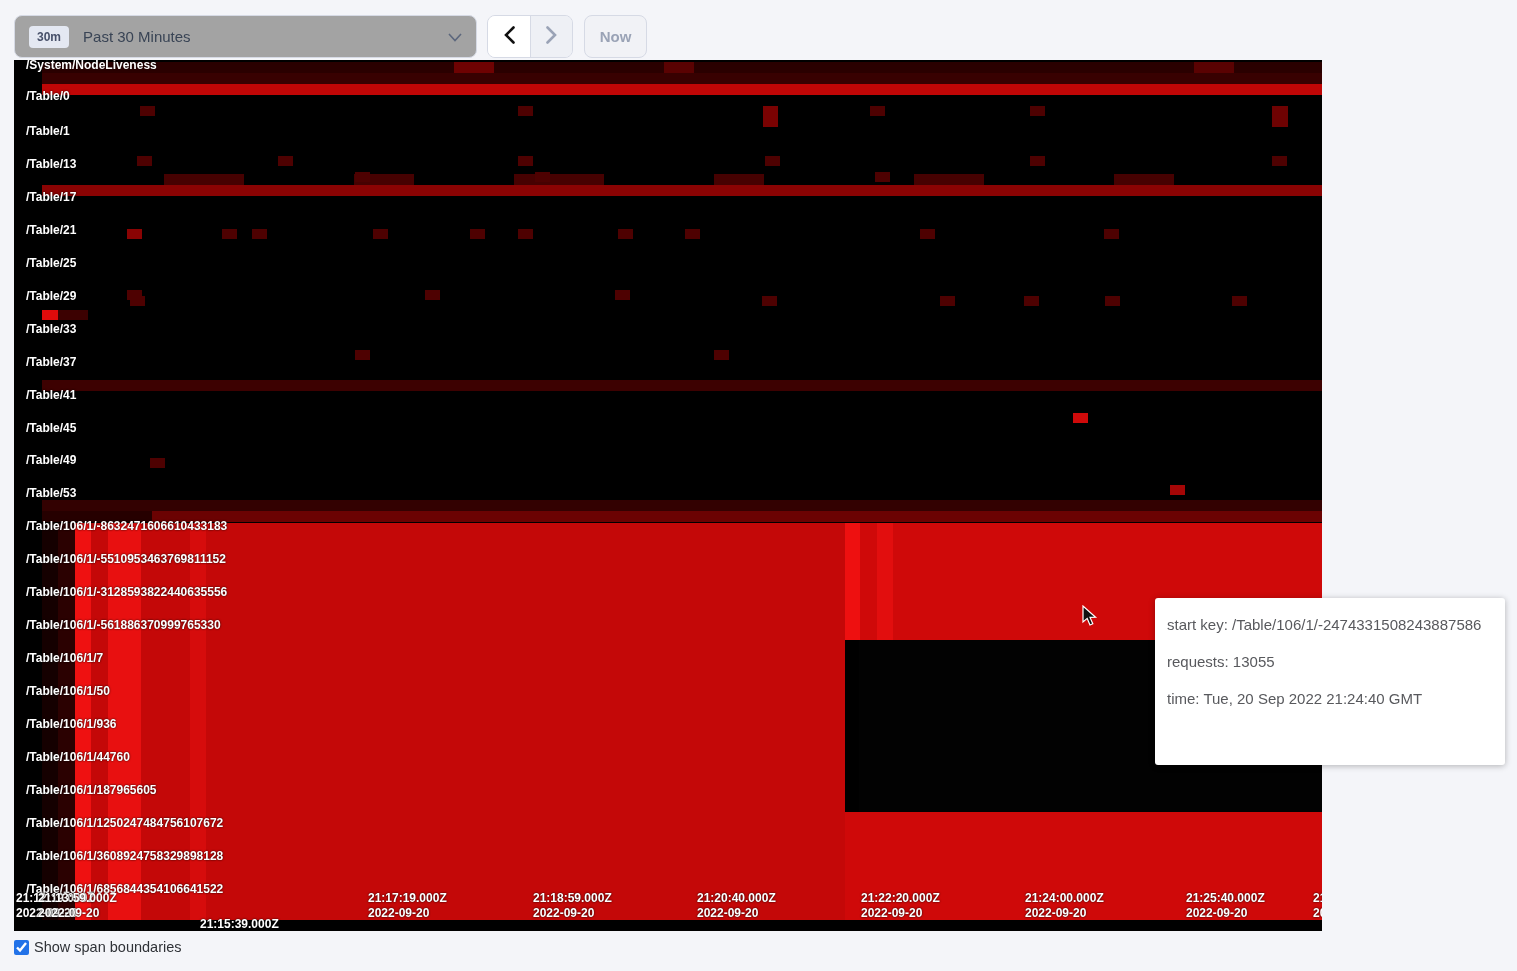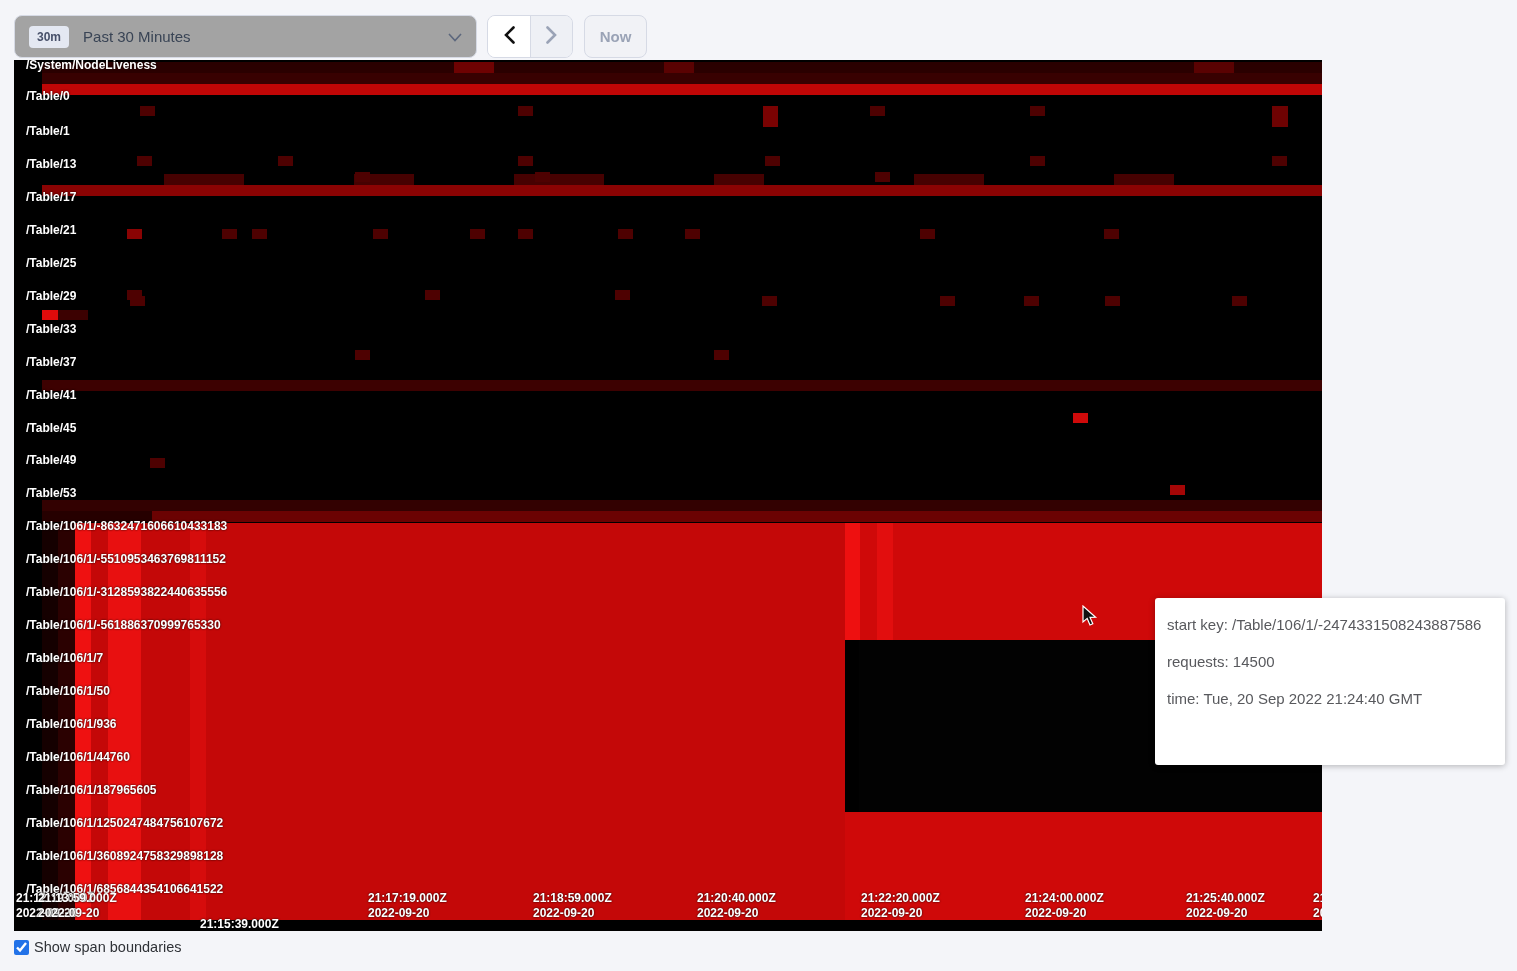--- a/index.html
+++ b/index.html
@@ -257,21 +257,21 @@
       <div>2022-09-20</div>
     </div>
     <div class="tick" style="left: 1299px; top: 831px;">
       <div>21:27:20.000Z</div>
       <div>2022-09-20</div>
     </div>
   </div>
 
 <div class="tooltip">
   <div>start key: /Table/106/1/-2474331508243887586</div>
-  <div>requests: 14500</div>
+  <div>requests: 13055</div>
   <div>time: Tue, 20 Sep 2022 21:24:40 GMT</div>
 </div>
 
 <div class="cursor">
   <svg width="18" height="22" viewBox="0 0 18 22">
     <path d="M1 1 L1 17 L5.2 13.4 L8 20 L10.8 18.8 L8 12.4 L13.6 12.2 Z" fill="#111" stroke="#fff" stroke-width="1.2"></path>
   </svg>
 </div>
 
 <div class="check-row">

